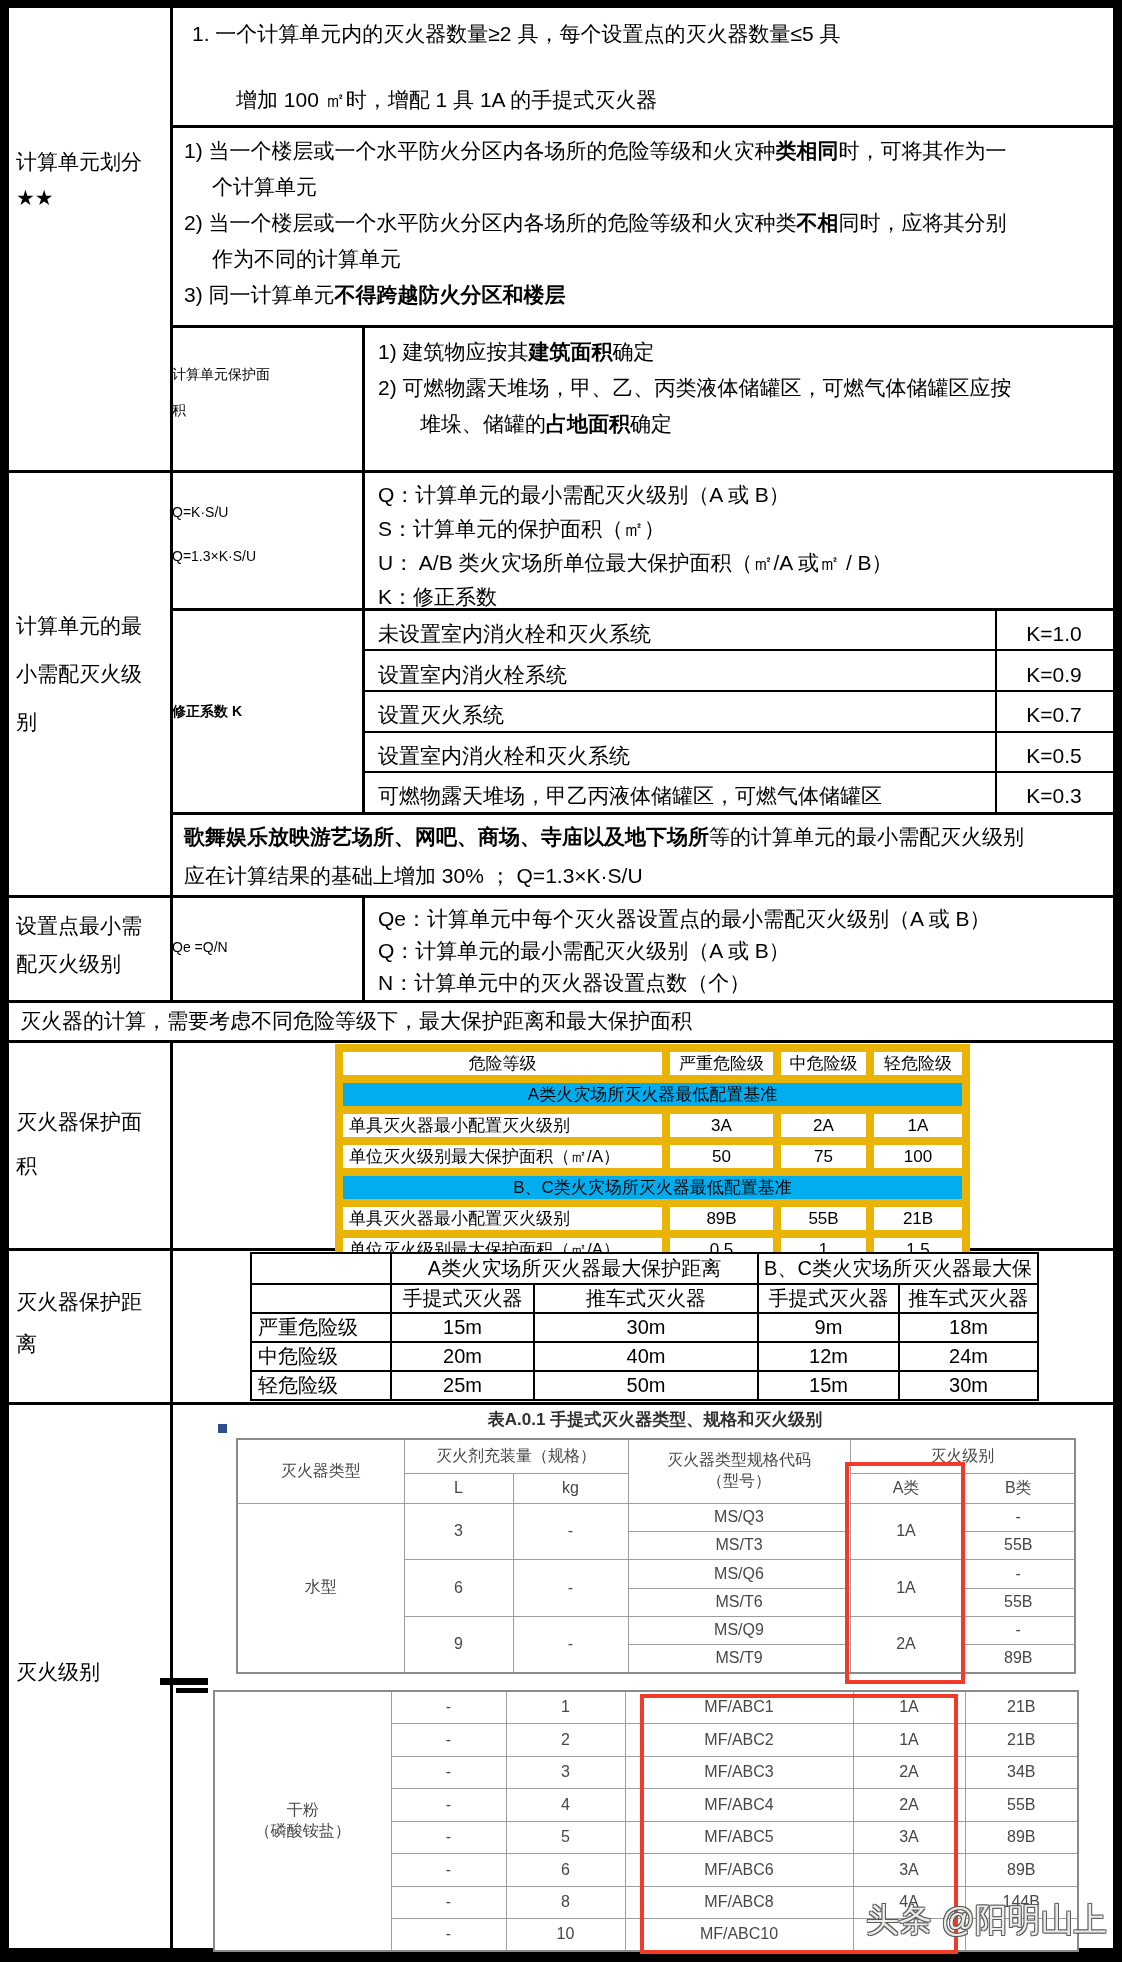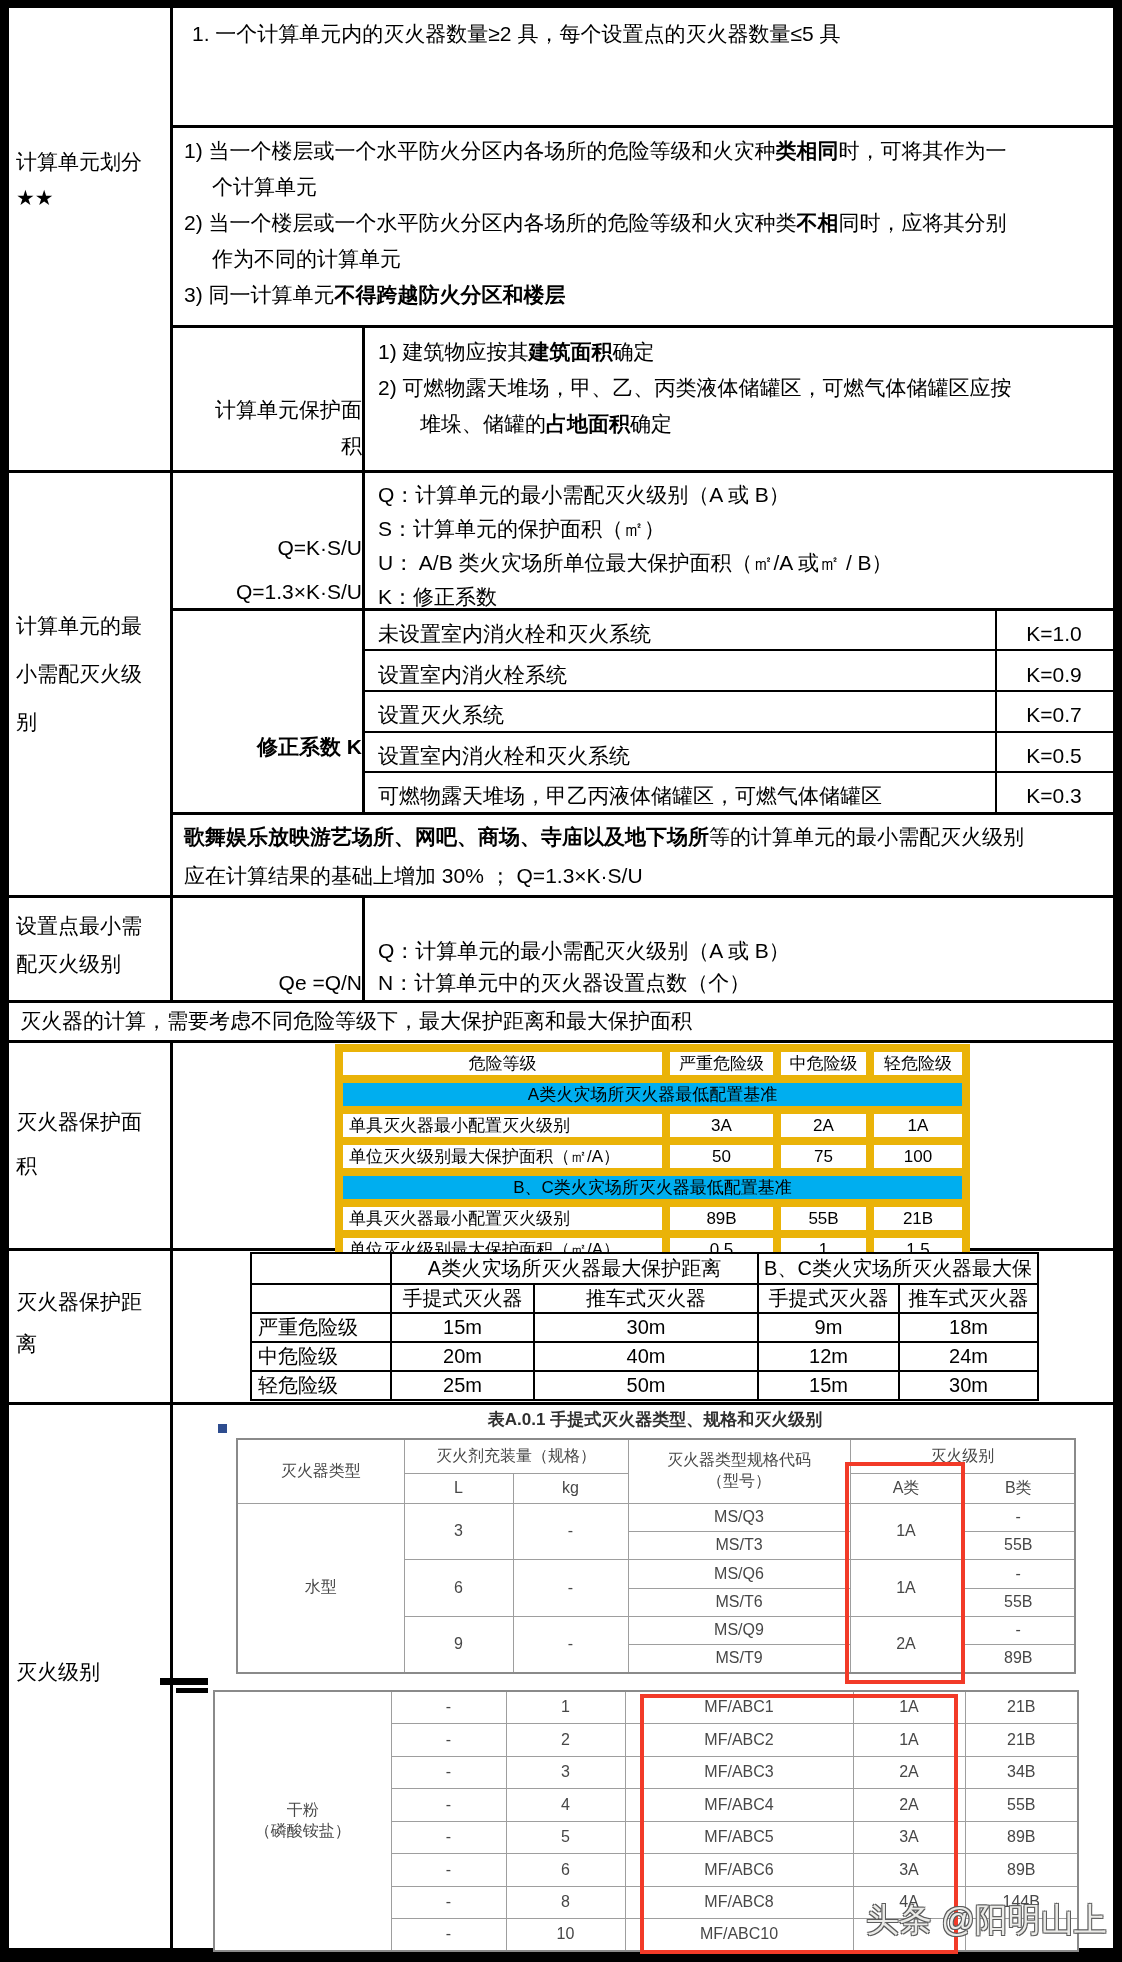--- a/index.html
+++ b/index.html
@@ -1,21 +1,21 @@
 <!DOCTYPE html>
 <html><head>
 <meta charset="utf-8">
 <style>
   html,body{margin:0;padding:0;background:#fff;}
   #fig{position:relative;width:1122px;height:1962px;background:#fff;overflow:hidden;
        font-family:"Liberation Sans","DejaVu Sans",sans-serif;color:#000;}
   .ln{position:absolute;background:#000;}
   .tx{position:absolute;font-size:21px;line-height:28px;white-space:nowrap;}
   .lbl{position:absolute;left:16px;font-size:21px;line-height:28px;white-space:nowrap;}
-  .c2{position:absolute;left:172px;width:190px;text-align:right;font-size:21px;line-height:28px;white-space:nowrap;margin-top:36px;}
+  .c2{position:absolute;left:172px;width:190px;text-align:left;font-size:14px;line-height:28px;white-space:nowrap;}
   .kv{position:absolute;left:997px;width:114px;text-align:center;font-size:21px;line-height:28px;}
   b{font-weight:bold;}
   table.grid{position:absolute;border-collapse:collapse;table-layout:fixed;background:#fff;}
   table.grid td{padding:0;text-align:center;vertical-align:middle;overflow:hidden;white-space:nowrap;}
   .area-t{width:627px;}
   .area-t td{border:8px solid #eab308;font-size:17px;}
   .area-t td.la{text-align:left;padding-left:6px;}
   .band{background:#00aeef;font-size:17px;}
   .dist-t{width:787px;}
   .dist-t td{border:2px solid #000;font-size:20px;}
@@ -58,20 +58,21 @@
   <div class="ln" style="left:170px;top:8px;width:3px;height:992px;"></div>
   <div class="ln" style="left:170px;top:1040px;width:3px;height:908px;"></div>
   <div class="ln" style="left:362px;top:325px;width:3px;height:487px;"></div>
   <div class="ln" style="left:362px;top:895px;width:3px;height:105px;"></div>
   <div class="ln" style="left:995px;top:608px;width:2px;height:204px;"></div>
 
   <div class="lbl" style="top:148px;">计算单元划分</div>
   <div class="lbl" style="top:184px;">★★</div>
 
   <div class="tx" style="left:192px;top:20px;">1.    一个计算单元内的灭火器数量≥2 具，每个设置点的灭火器数量≤5 具</div>
+  <div class="tx" style="left:236px;top:86px;">增加 100 ㎡时，增配 1 具 1A 的手提式灭火器</div>
 
   <div class="tx" style="left:184px;top:137px;"><span>1) 当一个楼层或一个水平防火分区内各场所的危险等级和火灾种</span><b>类相同</b><span>时，可将其作为一</span></div>
   <div class="tx" style="left:212px;top:173px;">个计算单元</div>
   <div class="tx" style="left:184px;top:209px;"><span>2) 当一个楼层或一个水平防火分区内各场所的危险等级和火灾种类</span><b>不相</b><span>同时，应将其分别</span></div>
   <div class="tx" style="left:212px;top:245px;">作为不同的计算单元</div>
   <div class="tx" style="left:184px;top:281px;"><span>3) 同一计算单元</span><b>不得跨越防火分区和楼层</b></div>
 
   <div class="c2" style="top:360px;">计算单元保护面</div>
   <div class="c2" style="top:396px;">积</div>
   <div class="tx" style="left:378px;top:338px;"><span>1)    建筑物应按其</span><b>建筑面积</b><span>确定</span></div>
@@ -100,20 +101,21 @@
   <div class="kv" style="top:742px;">K=0.5</div>
   <div class="tx" style="left:378px;top:782px;">可燃物露天堆场，甲乙丙液体储罐区，可燃气体储罐区</div>
   <div class="kv" style="top:782px;">K=0.3</div>
 
   <div class="tx" style="left:184px;top:823px;"><b>歌舞娱乐放映游艺场所、网吧、商场、寺庙以及地下场所</b><span>等的计算单元的最小需配灭火级别</span></div>
   <div class="tx" style="left:184px;top:862px;">应在计算结果的基础上增加 30% ； Q=1.3×K·S/U</div>
 
   <div class="lbl" style="top:912px;">设置点最小需</div>
   <div class="lbl" style="top:950px;">配灭火级别</div>
   <div class="c2" style="top:933px;">Qe =Q/N</div>
+  <div class="tx" style="left:378px;top:905px;">Qe：计算单元中每个灭火器设置点的最小需配灭火级别（A 或 B）</div>
   <div class="tx" style="left:378px;top:937px;">Q：计算单元的最小需配灭火级别（A 或 B）</div>
   <div class="tx" style="left:378px;top:969px;">N：计算单元中的灭火器设置点数（个）</div>
 
   <div class="tx" style="left:20px;top:1007px;">灭火器的计算，需要考虑不同危险等级下，最大保护距离和最大保护面积</div>
 
   <div class="lbl" style="top:1108px;">灭火器保护面</div>
   <div class="lbl" style="top:1152px;">积</div>
 
   <table class="grid area-t" style="left:335px;top:1044px;">
     <colgroup>

